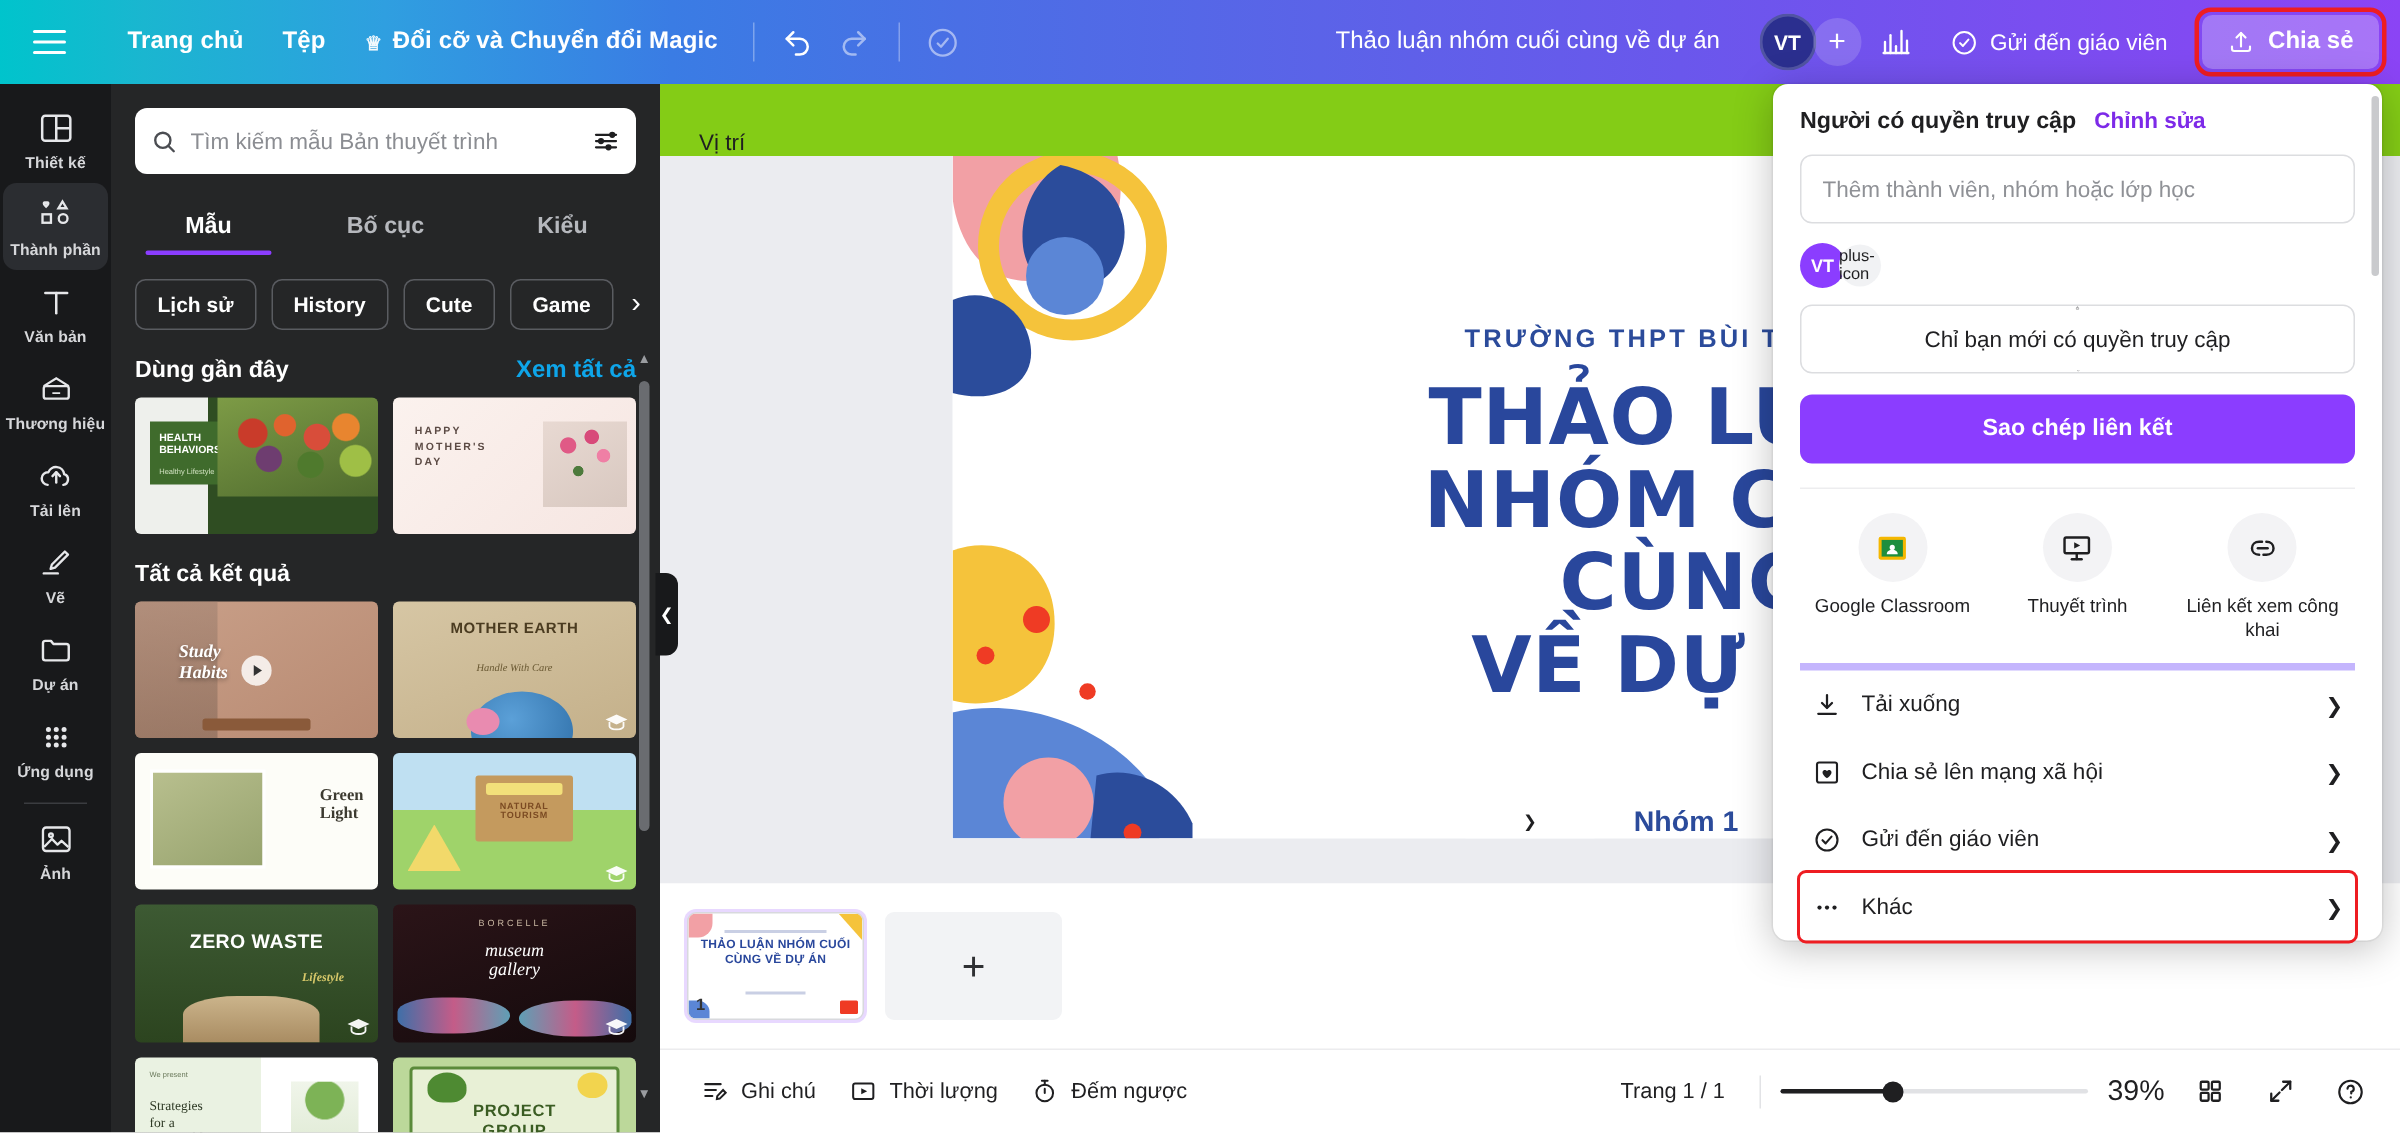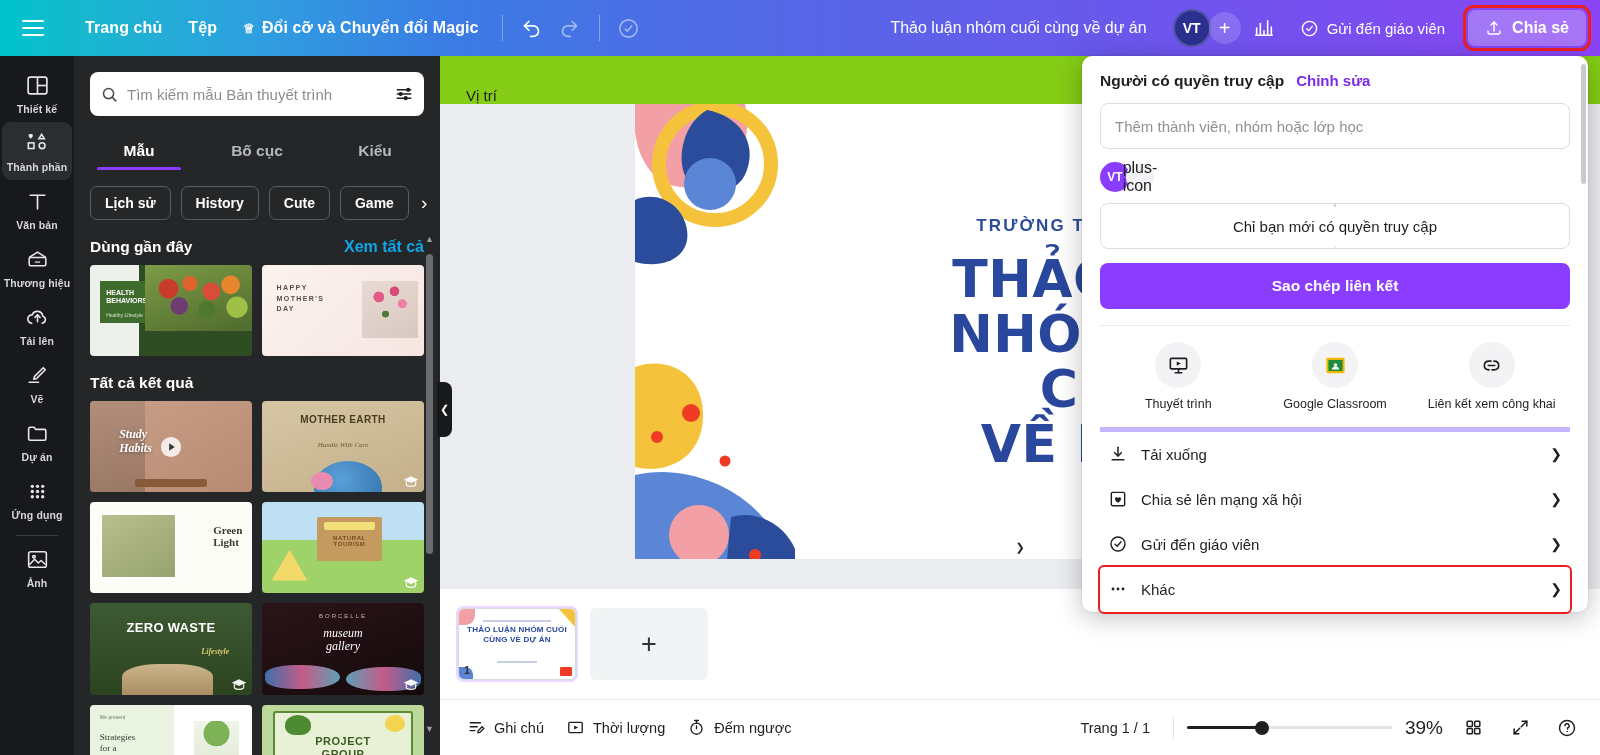--- a/index.html
+++ b/index.html
@@ -176,38 +176,38 @@
     background: #e1e2e5; border-radius: 3px; }
   .zs-fill { position: absolute; left: 0; width: 36%; height: 3px;
     background: #1f1f21; border-radius: 3px; }
   .zs-knob { position: absolute; left: 33%; width: 14px; height: 14px;
     border-radius: 50%; background: #1f1f21; }
   .zoom-val { font-size: 19px; color: #1f1f21; min-width: 36px; }
   .bb-icon { width: 34px; height: 34px; display: flex; align-items: center;
     justify-content: center; border-radius: 6px; cursor: pointer; color: #1f1f21; }
 
   
-  .share-panel { position: absolute; top: 56px; right: 12px; width: 506px;
+  .share-panel { position: absolute; top: 56px; right: 12px; width: 406px;
     background: #fff; border-radius: 10px;
     box-shadow: 0 5px 26px rgba(0,0,0,.25), 0 0 0 1px rgba(0,0,0,.05);
     z-index: 50; padding: 16px 18px 0; }
   .sp-head { display: flex; align-items: baseline; gap: 12px; }
   .sp-title { font-size: 15.5px; font-weight: 700; color: #1f1f21; }
   .sp-edit { font-size: 15px; font-weight: 700; color: #7d2ae8; cursor: pointer; }
   .sp-input { margin-top: 13px; height: 46px; border: 1px solid #dcdde0;
     border-radius: 8px; display: flex; align-items: center; padding: 0 14px; }
   .sp-input input { border: 0; outline: 0; width: 100%; font-size: 15px;
     color: #1f1f21; font-family: "Liberation Sans", sans-serif; }
   .sp-input input::placeholder { color: #8f9196; }
   .sp-people { display: flex; align-items: center; margin-top: 13px; }
   .sp-av { width: 30px; height: 30px; border-radius: 50%; background: #8b3dff;
     color: #fff; font-size: 12px; font-weight: 700; display: flex;
     align-items: center; justify-content: center; cursor: pointer; }
   .sp-addp { width: 28px; height: 28px; border-radius: 50%; background: #f1f2f4;
-    color: #1f1f21; font-size: 16px; display: flex; align-items: center;
+    color: #1f1f21; font-size: 11px; display: flex; align-items: center;
     justify-content: center; cursor: pointer; margin-left: -4px; }
   .sp-sect { font-size: 15.5px; font-weight: 700; color: #1f1f21; margin-top: 18px; }
   .sp-select { margin-top: 11px; height: 46px; border: 1px solid #dcdde0;
     border-radius: 8px; display: flex; align-items: center; gap: 11px;
     padding: 0 14px; cursor: pointer; flex-direction: column; }
   .sp-select span.lbl { flex: 1; font-size: 15px; color: #1f1f21; }
   .sp-copy { margin-top: 14px; height: 46px; background: #8b3dff; color: #fff;
     border-radius: 8px; display: flex; align-items: center; justify-content: center;
     font-size: 15.5px; font-weight: 700; cursor: pointer; }
   .sp-apps { display: flex; margin-top: 16px; padding: 16px 0 14px;
@@ -682,39 +682,39 @@
       <svg width="17" height="17" viewBox="0 0 24 24" fill="none" stroke="#1f1f21" stroke-width="2" stroke-linecap="round" stroke-linejoin="round">
           <path d="M6 9.5l6 6l6-6"></path>
         </svg>
     </div>
 
     <div class="sp-copy">Sao chép liên kết</div>
 
     <div class="sp-apps">
       <div class="sp-app">
         <div class="sp-app-ic">
+          <svg width="23" height="23" viewBox="0 0 24 24">
+              <rect x="2.5" y="4" width="19" height="16" rx="1.5" fill="#f5b700"></rect>
+              <rect x="4.6" y="6.2" width="14.8" height="11.6" fill="#1e8e3e"></rect>
+              <circle cx="12" cy="11.4" r="1.8" fill="#fff"></circle>
+              <path d="M8.2 16.2c0-2.1 1.7-3.2 3.8-3.2s3.8 1.1 3.8 3.2z" fill="#fff"></path>
+            </svg>
+        </div>
+        <div class="sp-app-lb">Google Classroom</div>
+      </div>
+      <div class="sp-app">
+        <div class="sp-app-ic">
           <svg width="23" height="23" viewBox="0 0 24 24" fill="none" stroke="#1f1f21" stroke-width="1.7" stroke-linecap="round">
               <rect x="3.5" y="4.5" width="17" height="11" rx="1.2"></rect>
               <path d="M10.2 7.8l4.2 2.2l-4.2 2.2z" fill="#1f1f21" stroke="none"></path>
               <path d="M12 15.5v4"></path>
               <path d="M8.6 19.6h6.8"></path>
             </svg>
         </div>
         <div class="sp-app-lb">Thuyết trình</div>
-      </div>
-      <div class="sp-app">
-        <div class="sp-app-ic">
-          <svg width="23" height="23" viewBox="0 0 24 24">
-              <rect x="2.5" y="4" width="19" height="16" rx="1.5" fill="#f5b700"></rect>
-              <rect x="4.6" y="6.2" width="14.8" height="11.6" fill="#1e8e3e"></rect>
-              <circle cx="12" cy="11.4" r="1.8" fill="#fff"></circle>
-              <path d="M8.2 16.2c0-2.1 1.7-3.2 3.8-3.2s3.8 1.1 3.8 3.2z" fill="#fff"></path>
-            </svg>
-        </div>
-        <div class="sp-app-lb">Google Classroom</div>
       </div>
       <div class="sp-app">
         <div class="sp-app-ic">
           <svg width="23" height="23" viewBox="0 0 24 24" fill="none" stroke="#1f1f21" stroke-width="1.7" stroke-linecap="round">
               <path d="M14.5 7.5c3 0 5 1.9 5 4.5s-2 4.5-5 4.5h-2"></path>
               <path d="M9.5 16.5c-3 0-5-1.9-5-4.5s2-4.5 5-4.5h2"></path>
               <path d="M8.6 12h6.8"></path>
             </svg>
         </div>
         <div class="sp-app-lb">Liên kết xem công khai</div>

